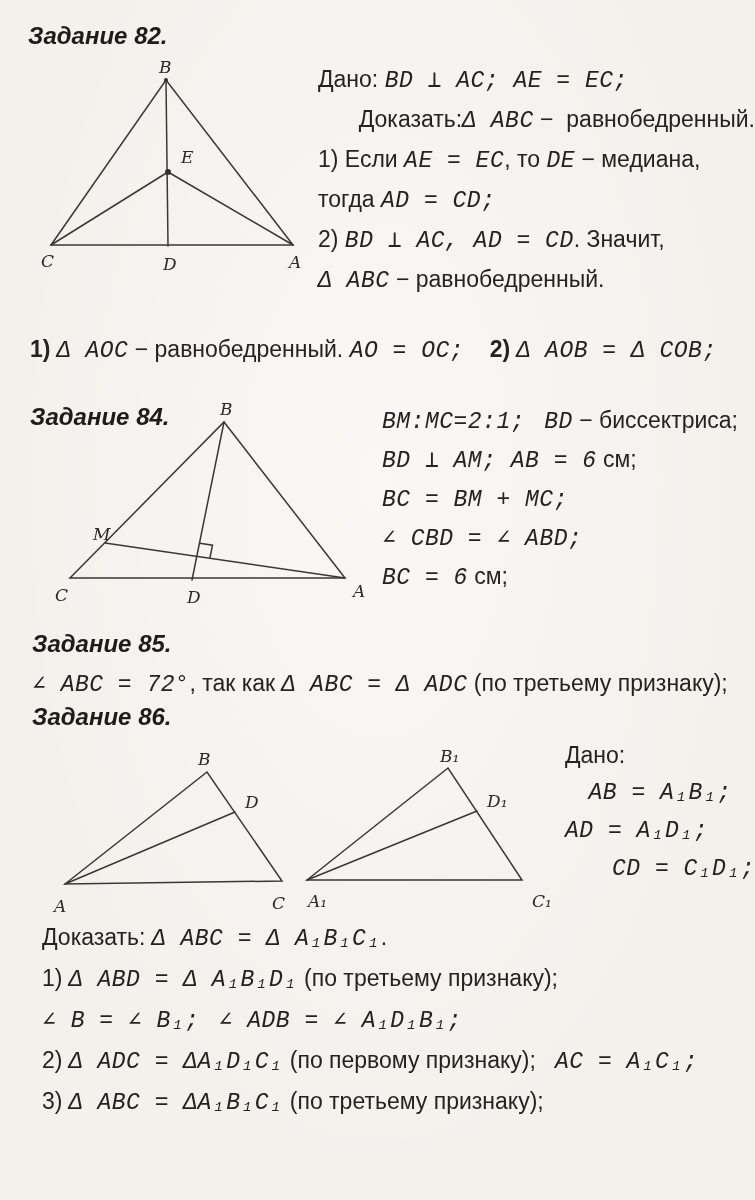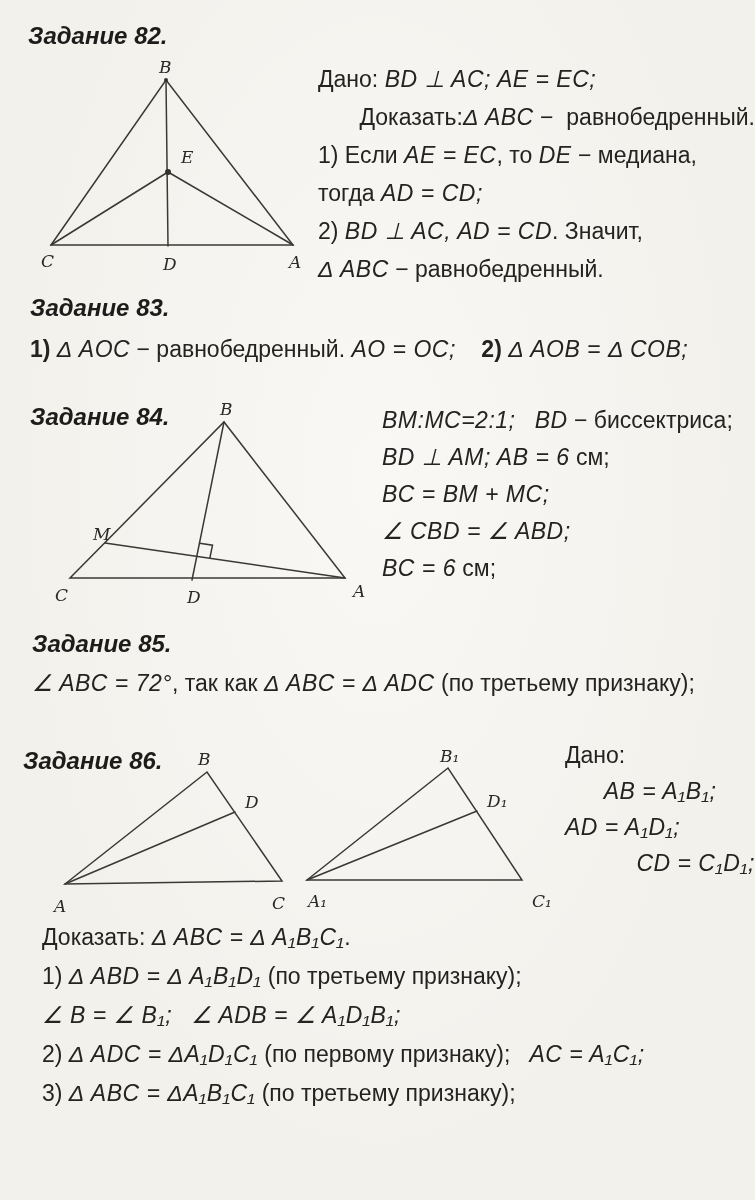--- a/index.html
+++ b/index.html
@@ -22,21 +22,21 @@
     color:#1d1c1b;
     white-space:nowrap;
   }
   .tblock{ position:absolute; }
   .tline{
     font-size:23px;
     color:#242322;
     white-space:pre-wrap;
   }
   .math{
-    font-family:Liberation Sans, sans-serif;
+    font-family:Liberation Mono, monospace;
     font-style:italic;
     letter-spacing:.5px;
     margin-top:44px;
   }
   .bold{ font-weight:bold; }
   svg{ position:absolute; overflow:visible; }
   svg line, svg polygon, svg polyline{
     stroke:#3a3834; stroke-width:1.5; fill:none;
     stroke-linecap:round;
   }
@@ -74,21 +74,20 @@
 
   <div class="tblock" style="left:318px;top:60px;width:437px;">
       <div class="tline" style="line-height: 38px;"><span>Дано: </span><span class="math">BD ⊥ AC; AE = EC;</span></div>
       <div class="tline" style="line-height: 38px; text-align: right;"><span>Доказать:</span><span class="math">Δ ABC</span><span> −  равнобедренный.</span></div>
       <div class="tline" style="line-height: 38px;"><span>1) Если </span><span class="math">AE = EC</span><span>, то </span><span class="math">DE</span><span> − медиана,</span></div>
       <div class="tline" style="line-height: 38px;"><span>тогда </span><span class="math">AD = CD;</span></div>
       <div class="tline" style="line-height: 38px;"><span>2) </span><span class="math">BD ⊥ AC, AD = CD</span><span>. Значит,</span></div>
       <div class="tline" style="line-height: 38px;"><span class="math">Δ ABC</span><span> − равнобедренный.</span></div>
     </div>
 
-  <div class="heading" style="left:30px;top:294px;">Задание 83.</div>
   <div class="tblock" style="left:30px;top:330px;width:725px;">
       <div class="tline" style="line-height: 38px;"><span class="bold">1) </span><span class="math">Δ AOC</span><span> − равнобедренный. </span><span class="math">AO = OC;</span><span>    </span><span class="bold">2) </span><span class="math">Δ AOB = Δ COB;</span></div>
     </div>
 
   <div class="heading" style="left:30px;top:368px;margin-top:35px;">Задание 84.</div>
 
   <svg style="left:35px;top:395px;" width="350" height="225" viewBox="0 0 350 225">
     <polygon points="35,183 189,27 310,183"></polygon>
     <line x1="189" y1="27" x2="157" y2="185"></line>
     <line x1="70" y1="148" x2="310" y2="183"></line>
@@ -106,21 +105,21 @@
       <div class="tline" style="line-height: 37px;"><span class="math">BC = BM + MC;</span></div>
       <div class="tline" style="line-height: 37px;"><span class="math">∠ CBD = ∠ ABD;</span></div>
       <div class="tline" style="line-height: 37px;"><span class="math">BC = 6</span><span> см;</span></div>
     </div>
 
   <div class="heading" style="left:32px;top:630px;">Задание 85.</div>
   <div class="tblock" style="left:32px;top:664px;width:723px;">
       <div class="tline" style="line-height: 38px;"><span class="math">∠ ABC = 72°</span><span>, так как </span><span class="math">Δ ABC = Δ ADC</span><span> (по третьему признаку);</span></div>
     </div>
 
-  <div class="heading" style="left:23px;top:703px;margin-top:44px;">Задание 86.</div>
+  <div class="heading" style="left:32px;top:703px;">Задание 86.</div>
 
   <svg style="left:40px;top:735px;" width="265" height="185" viewBox="0 0 265 185">
     <polygon points="25,149 167,37 242,146"></polygon>
     <line x1="25" y1="149" x2="195" y2="77"></line>
     <text x="158" y="30">B</text>
     <text x="205" y="73">D</text>
     <text x="14" y="177">A</text>
     <text x="232" y="174">C</text>
   </svg>
 

